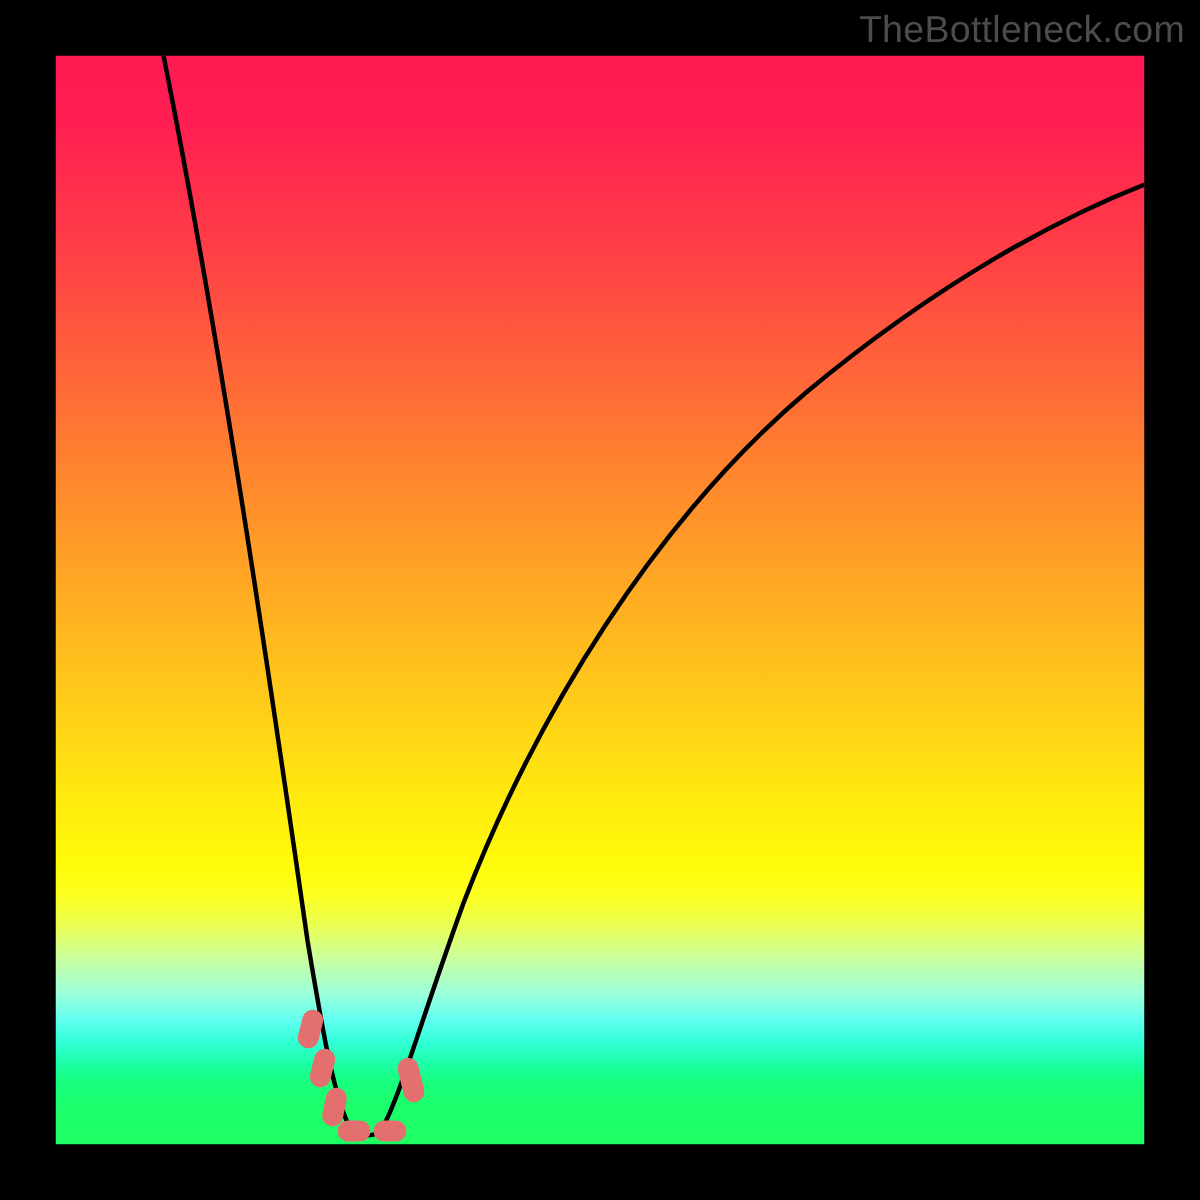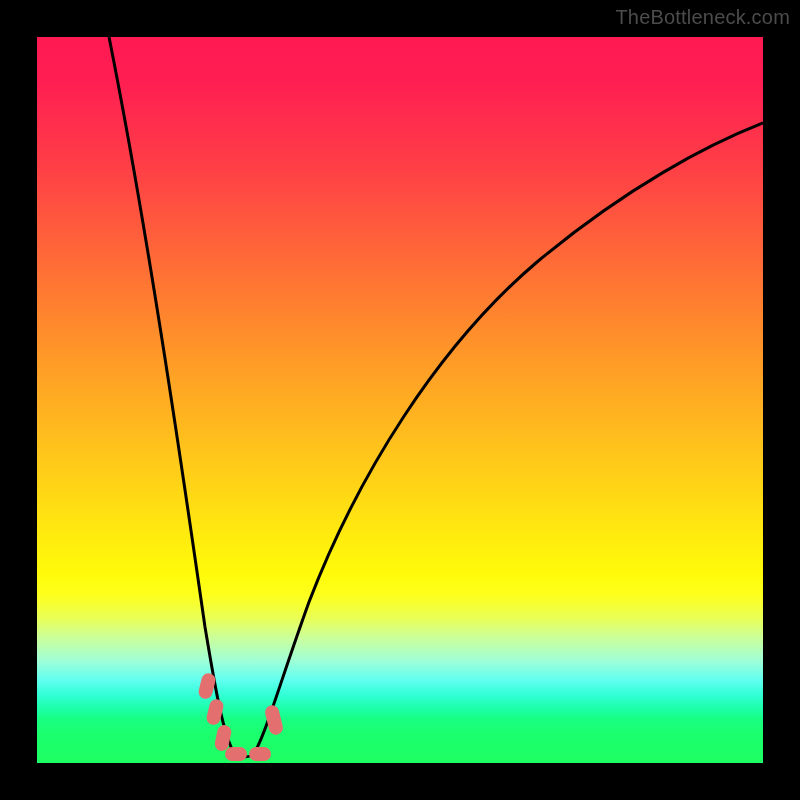--- a/index.html
+++ b/index.html
@@ -61,21 +61,21 @@
     left: 0;
     top: 0;
     width: 100%;
     height: 100%;
   }
   .watermark {
     position: absolute;
     top: 6px;
     right: 10px;
     color: #4c4c4c;
-    font-size: 20px;
+    font-size: 25px;
     font-weight: 400;
     letter-spacing: 0.2px;
   }
 </style>
 </head>
 <body>
 
 <div class="frame">
   <div class="plot-area">
     <div class="gradient"></div>

